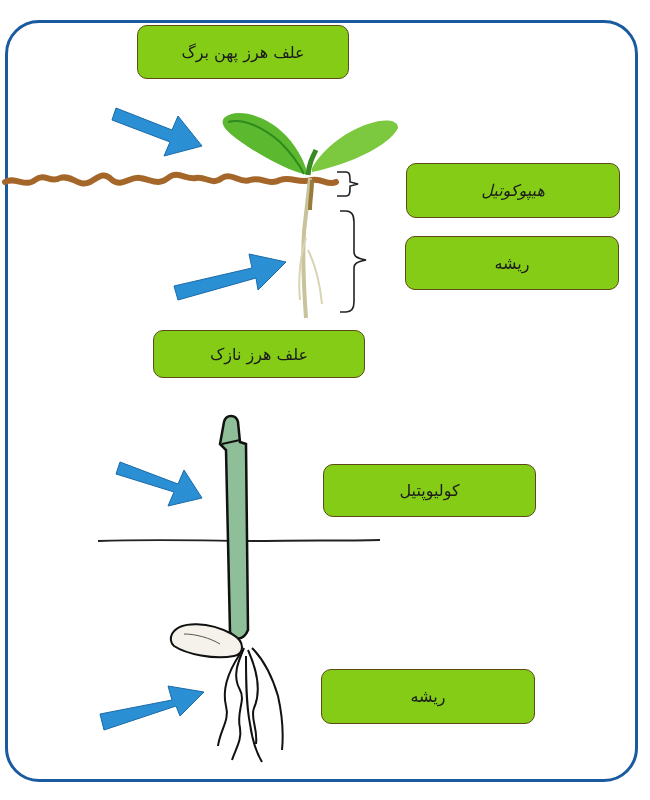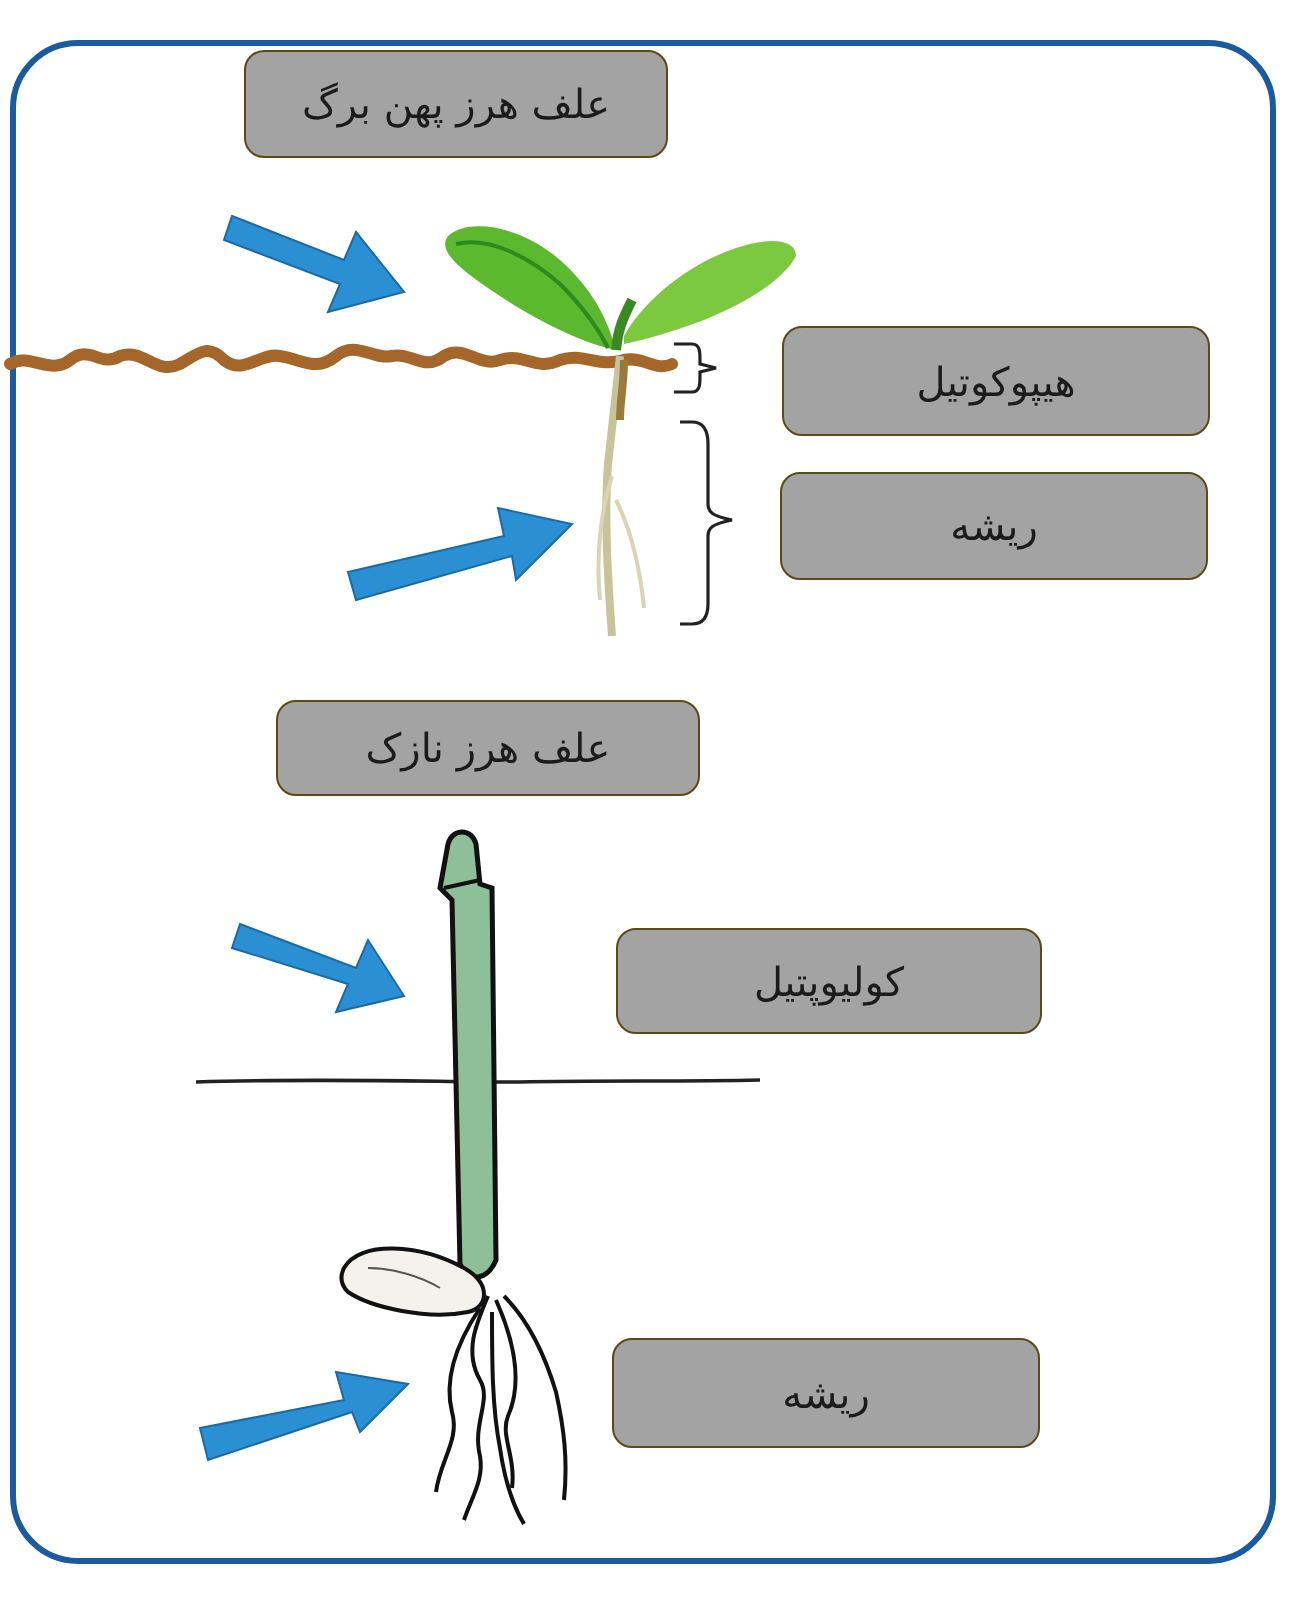--- a/index.html
+++ b/index.html
@@ -1,23 +1,23 @@
 <!DOCTYPE html>
 <html><head>
 <meta charset="utf-8">
 <style>
   html, body { margin: 0; padding: 0; background: #ffffff; }
   body { width: 650px; height: 800px; position: relative; overflow: hidden;
          font-family: "DejaVu Sans", sans-serif; }
   .frame { position: absolute; left: 5px; top: 20px; width: 633px; height: 762px;
            border: 3px solid #1a5a9e; border-radius: 34px; box-sizing: border-box; }
-  .label { position: absolute; background: #a3a3a3; border: 1.5px solid #5a4a18;
+  .label { position: absolute; background: #84cc16; border: 1.5px solid #5a4a18;
            border-radius: 10px; box-sizing: border-box; display: flex;
            align-items: center; justify-content: center; direction: rtl;
-           font-size: 20px; color: #1b1b1b; }
+           font-size: 16px; color: #1b1b1b; margin-left: 15px; }
   svg.art { position: absolute; left: 0; top: 0; }
 </style>
 </head>
 <body>
 
 <div class="frame"></div>
 
 <svg class="art" width="650" height="800" viewBox="0 0 650 800">
 
   <path d="M5,182 C15,176 25,188 35,180 C45,172 50,184 60,178 C72,174 78,188 90,182 C100,176 104,172 112,180 C122,188 130,176 140,178 C152,180 158,186 168,178 C178,170 186,180 196,178 C206,176 212,186 222,178 C232,172 240,184 250,180 C262,176 268,186 280,180 C292,176 298,184 312,180 C322,178 328,186 336,182" fill="none" stroke="#a5662a" stroke-width="6" stroke-linecap="round"></path>
@@ -69,21 +69,21 @@
   <g>
     <path d="M120,462 L178,484 L184,470 L202,498 L168,506 L174,492 L116,474 Z" fill="#2b8fd4" stroke="#1a6aa8" stroke-width="1"></path>
   </g>
   <g>
     <path d="M100,714 L172,700 L168,686 L204,692 L180,716 L176,706 L104,730 Z" fill="#2b8fd4" stroke="#1a6aa8" stroke-width="1"></path>
   </g>
 </svg>
 
 <div class="label" style="left:122px; top:25px; width:212px; height:54px;">علف هرز پهن برگ</div>
 
-<div class="label" style="left:391px; top:163px; width:214px; height:55px;">هیپوکوتیل</div>
+<div class="label" style="left:391px; top:163px; width:214px; height:55px;font-style:italic;">هیپوکوتیل</div>
 
 <div class="label" style="left:390px; top:236px; width:214px; height:54px;">ریشه</div>
 
-<div class="label" style="left:138px; top:350px; width:212px; height:48px;">علف هرز نازک</div>
+<div class="label" style="left:138px; top:330px; width:212px; height:48px;">علف هرز نازک</div>
 
 <div class="label" style="left:308px; top:464px; width:213px; height:53px;text-align:center;">کولیوپتیل</div>
 
 <div class="label" style="left:306px; top:669px; width:214px; height:55px;">ریشه</div>
 
 </body></html>

